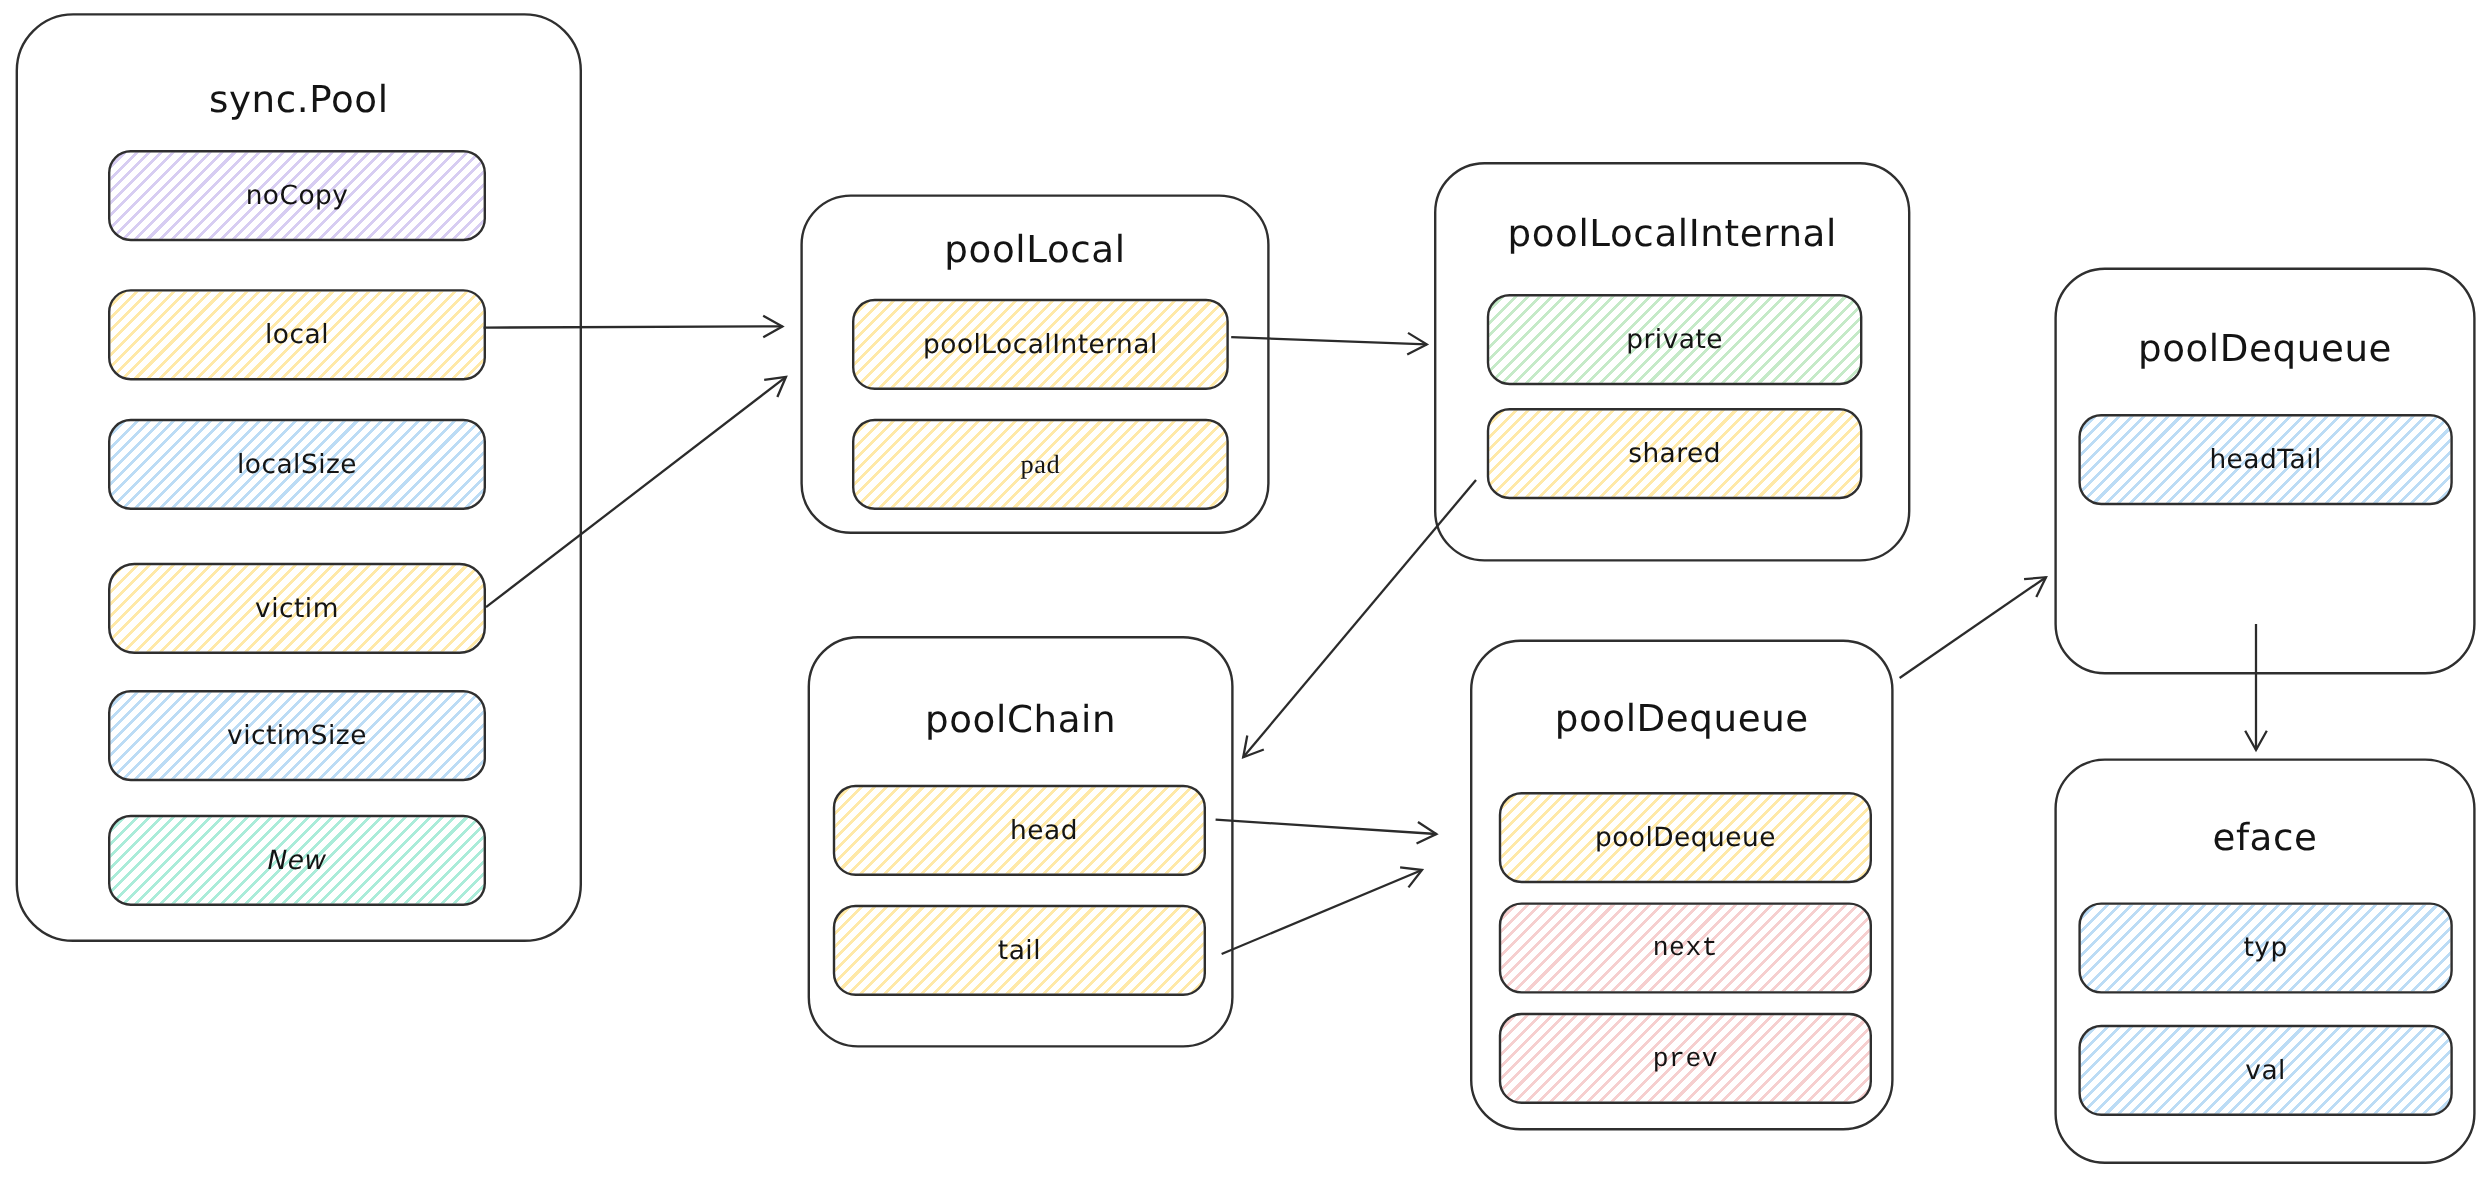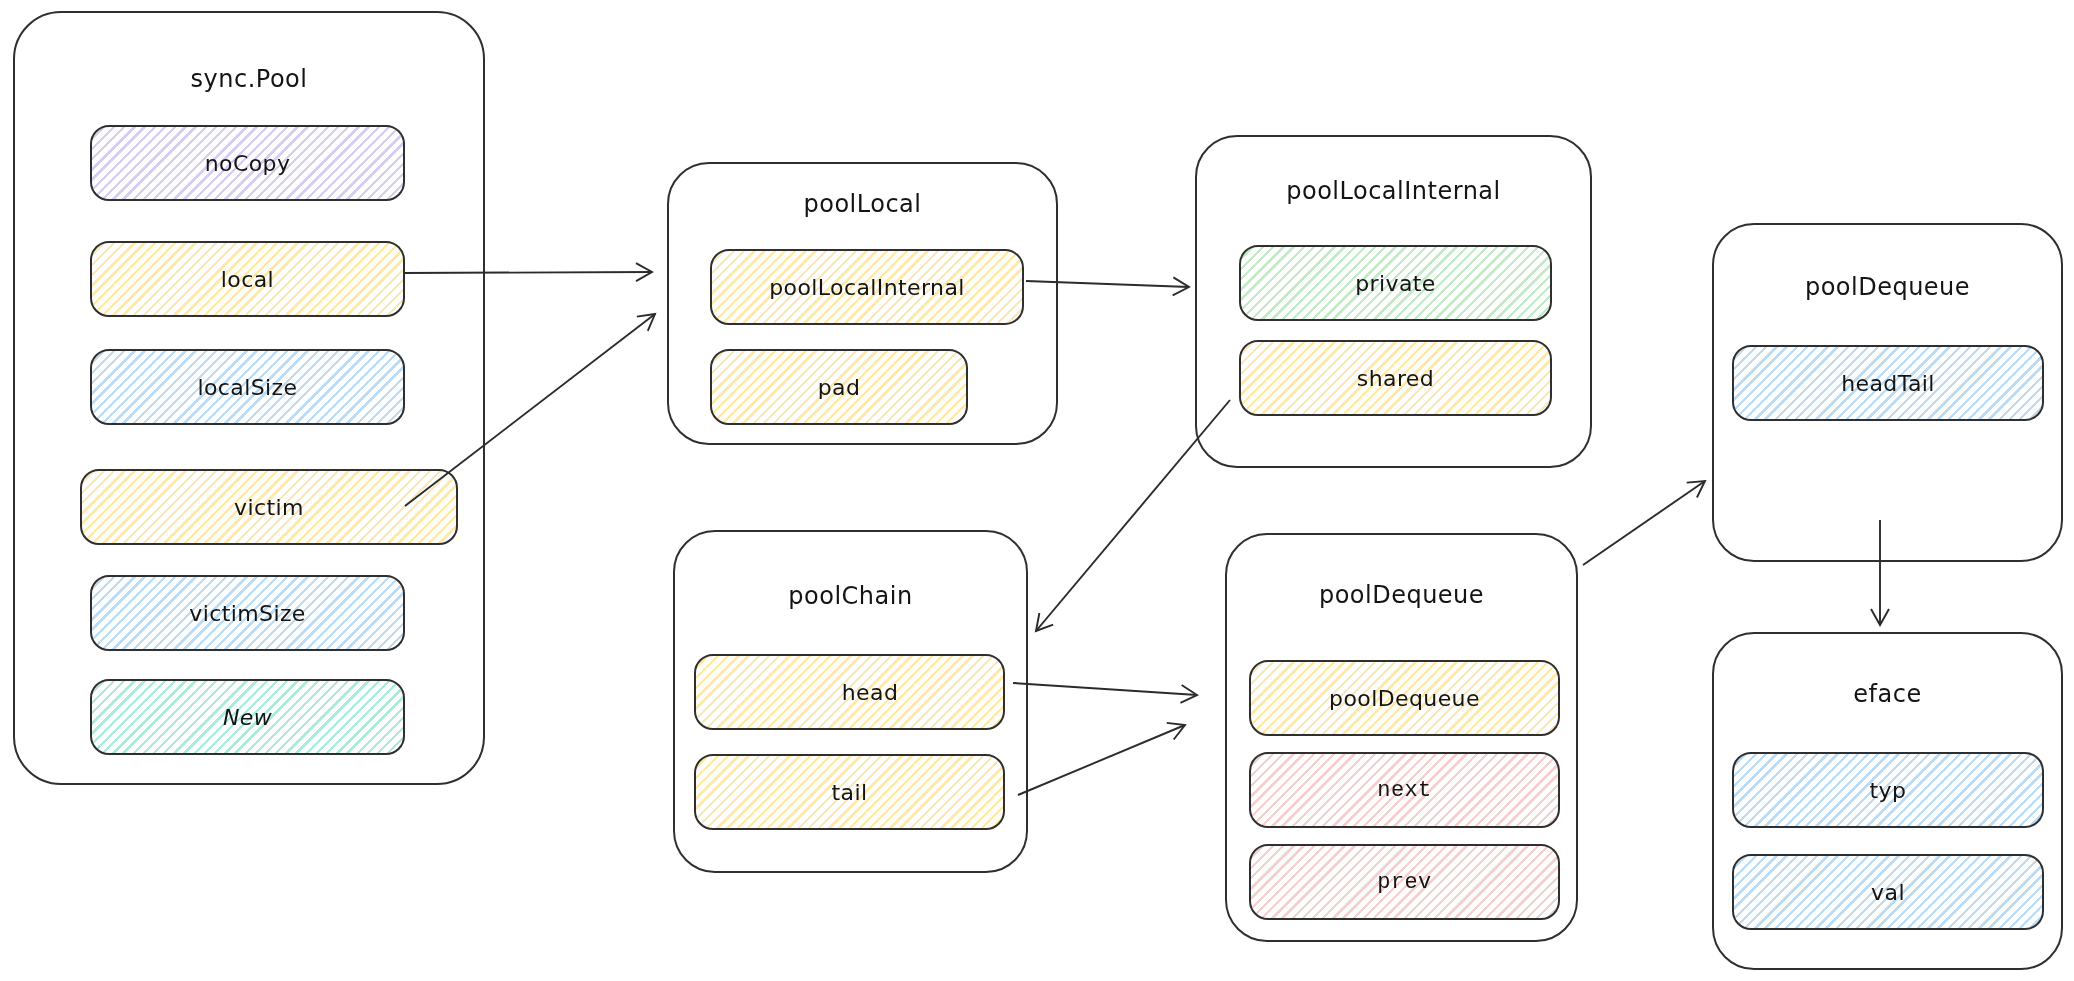--- a/index.html
+++ b/index.html
@@ -15,21 +15,21 @@
     position:absolute;
     border:2.2px solid #2f2f2f;
     border-radius:42px;
     background:#ffffff;
     box-sizing:border-box;
   }
   .struct-title{
     position:absolute;
     left:0;right:0;
     text-align:center;
-    font-size:24px;
+    font-size:31px;
     font-weight:500;
     letter-spacing:0.5px;
     color:#141414;
     white-space:nowrap;
   }
   .field{
     position:absolute;
     height:76px;
     border:2px solid #2f2f2f;
     border-radius:19px;
@@ -55,29 +55,29 @@
 </head>
 <body>
 
 <div id="canvas">
 
   <div class="struct" style="left:13px;top:11px;width:472px;height:774px;border-radius:48px;">
     <div class="struct-title" style="top:52px;">sync.Pool</div>
     <div class="field fill-purple" style="left:75px;top:112px;width:315px;">noCopy</div>
     <div class="field fill-yellow" style="left:75px;top:228px;width:315px;">local</div>
     <div class="field fill-blue" style="left:75px;top:336px;width:315px;">localSize</div>
-    <div class="field fill-yellow" style="left:65px;top:456px;width:378px;">victim</div>
+    <div class="field fill-yellow" style="left:75px;top:456px;width:315px;border-radius:22px;">victim</div>
     <div class="field fill-blue" style="left:75px;top:562px;width:315px;">victimSize</div>
     <div class="field fill-mint" style="left:75px;top:666px;width:315px;font-style:italic;">New</div>
   </div>
 
   <div class="struct" style="left:667px;top:162px;width:391px;height:283px;">
     <div class="struct-title" style="top:26px;">poolLocal</div>
     <div class="field fill-yellow" style="left:41px;top:85px;width:314px;">poolLocalInternal</div>
-    <div class="field fill-yellow" style="left:41px;top:185px;width:258px;">pad</div>
+    <div class="field fill-yellow" style="left:41px;top:185px;width:314px;font-family:Liberation Serif, serif;">pad</div>
   </div>
 
   <div class="struct" style="left:1195px;top:135px;width:397px;height:333px;">
     <div class="struct-title" style="top:40px;">poolLocalInternal</div>
     <div class="field fill-green" style="left:42px;top:108px;width:313px;">private</div>
     <div class="field fill-yellow" style="left:42px;top:203px;width:313px;">shared</div>
   </div>
 
   <div class="struct" style="left:673px;top:530px;width:355px;height:343px;">
     <div class="struct-title" style="top:50px;">poolChain</div>

